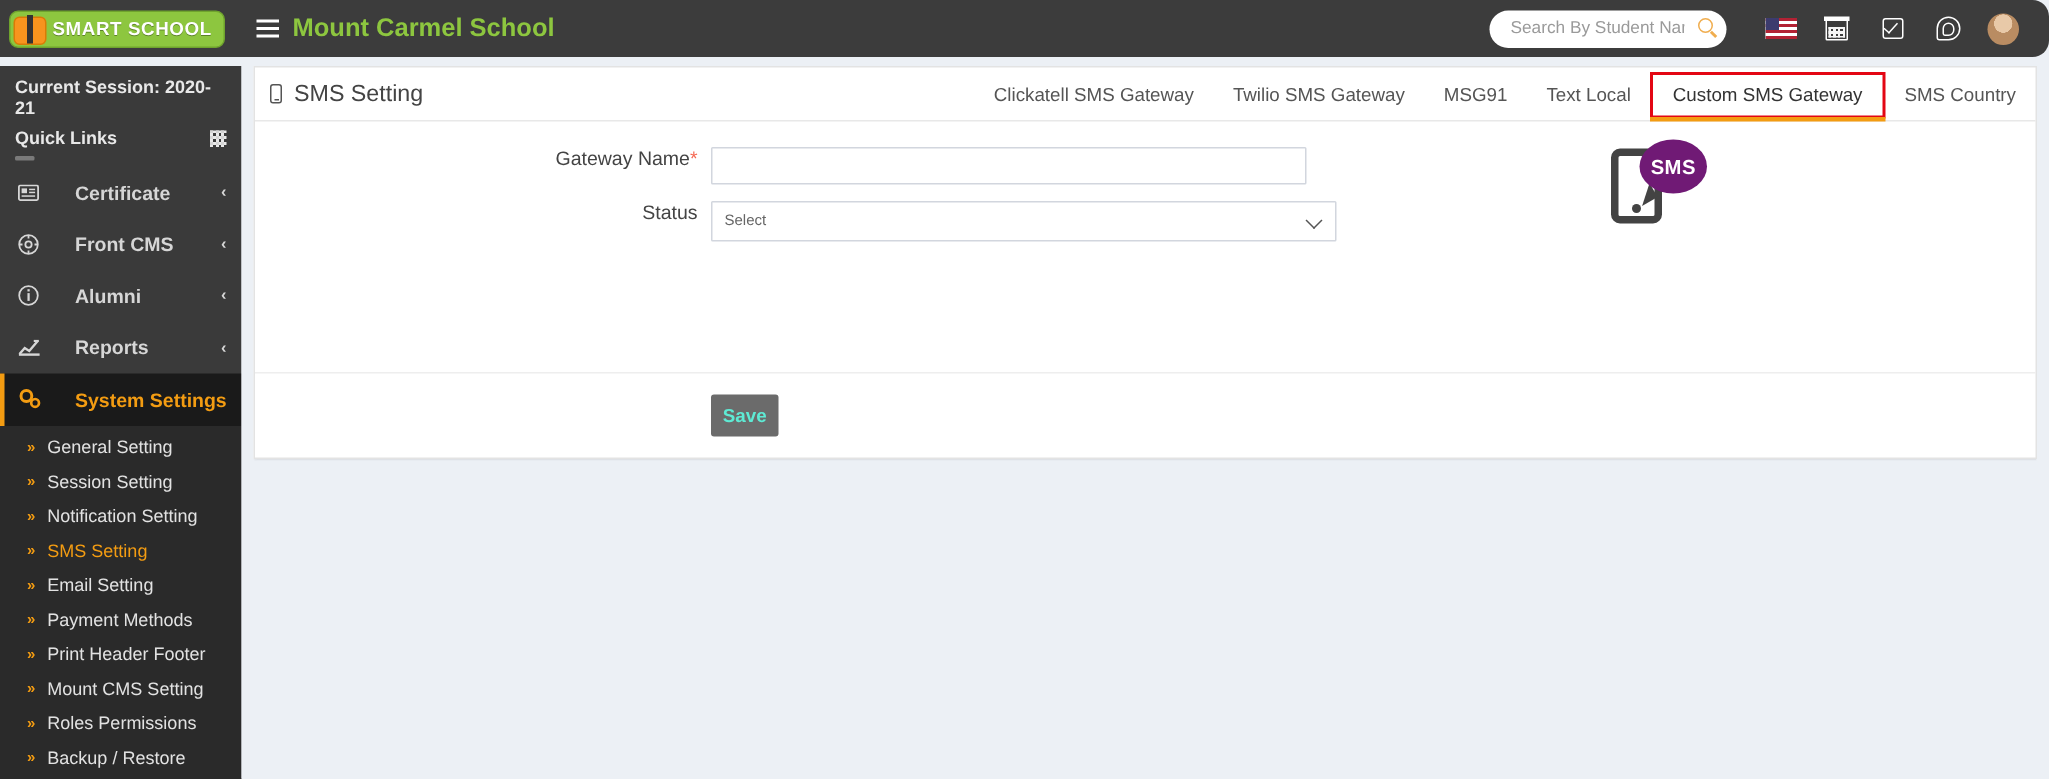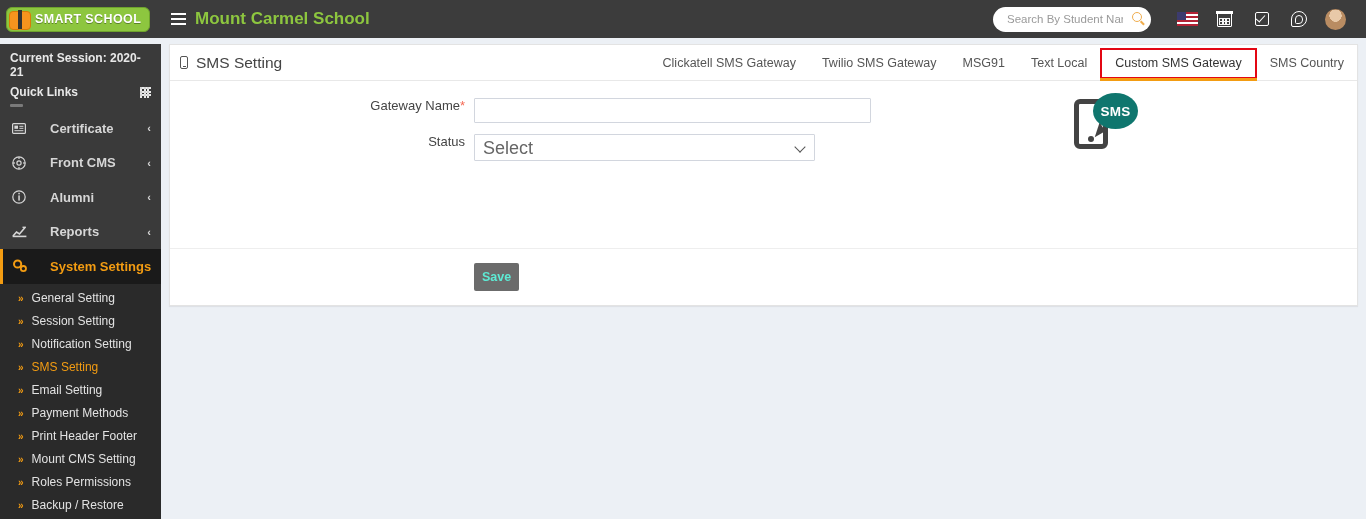--- a/index.html
+++ b/index.html
@@ -11,21 +11,21 @@
     font-family: "Liberation Sans", sans-serif;
     font-size: 13px;
     color: #333;
   }
 
   
   #topbar {
     position: absolute; top: 0; left: 0;
     width: 1366px; height: 38px;
     background: #3c3c3c;
-    display: flex; align-items: center;
+    display: flex; align-items: center; border-radius: 11px;
   }
   #logo-area {
     width: 161px; height: 38px;
     background: #3c3c3c;
     display: flex; align-items: center; padding-left: 6px;
   }
   .logo-badge {
     display: flex; align-items: center;
     background: #8dc63f;
     border-radius: 6px;
@@ -231,23 +231,23 @@
   }
   .req { color: #f56954; }
   .field-input {
     width: 397px; height: 25px;
     border: 1px solid #d2d6de; border-radius: 1px;
     padding: 0 8px; font-size: 13px; color: #555;
     font-family: "Liberation Sans", sans-serif; outline: none;
     background: #fff;
   }
   .field-select {
-    width: 341px; height: 27px;
+    width: 417px; height: 27px;
     border: 1px solid #d2d6de; border-radius: 1px;
-    padding: 0 8px; font-size: 18px; color: #666;
+    padding: 0 8px; font-size: 10px; color: #666;
     font-family: "Liberation Sans", sans-serif; outline: none;
     background: #fff;
     -webkit-appearance: none; appearance: none;
   }
   .sel-wrap { position: relative; display: inline-block; }
   .sel-wrap:after {
     content: ""; position: absolute; right: 11px; top: 9px;
     width: 7px; height: 7px; border: solid #555;
     border-width: 0 1.7px 1.7px 0; transform: rotate(45deg);
     pointer-events: none;
@@ -264,21 +264,21 @@
     background: #fff; box-sizing: border-box;
   }
   .sms-phone:after {
     content: ""; position: absolute; left: 50%; bottom: 2px;
     transform: translateX(-50%);
     width: 6px; height: 6px; border-radius: 50%; background: #434343;
   }
   .sms-bubble {
     position: absolute; left: 19px; top: 0;
     width: 45px; height: 36px;
-    background: #0f766e; border-radius: 50%;
+    background: #701a75; border-radius: 50%;
     display: flex; align-items: center; justify-content: center;
   }
   .sms-bubble span {
     color: #fff; font-size: 13.5px; font-weight: bold; letter-spacing: .3px;
   }
   .sms-tail {
     position: absolute; left: 23px; top: 30px;
     width: 0; height: 0;
     border-left: 8px solid #434343;
     border-top: 7px solid transparent;

